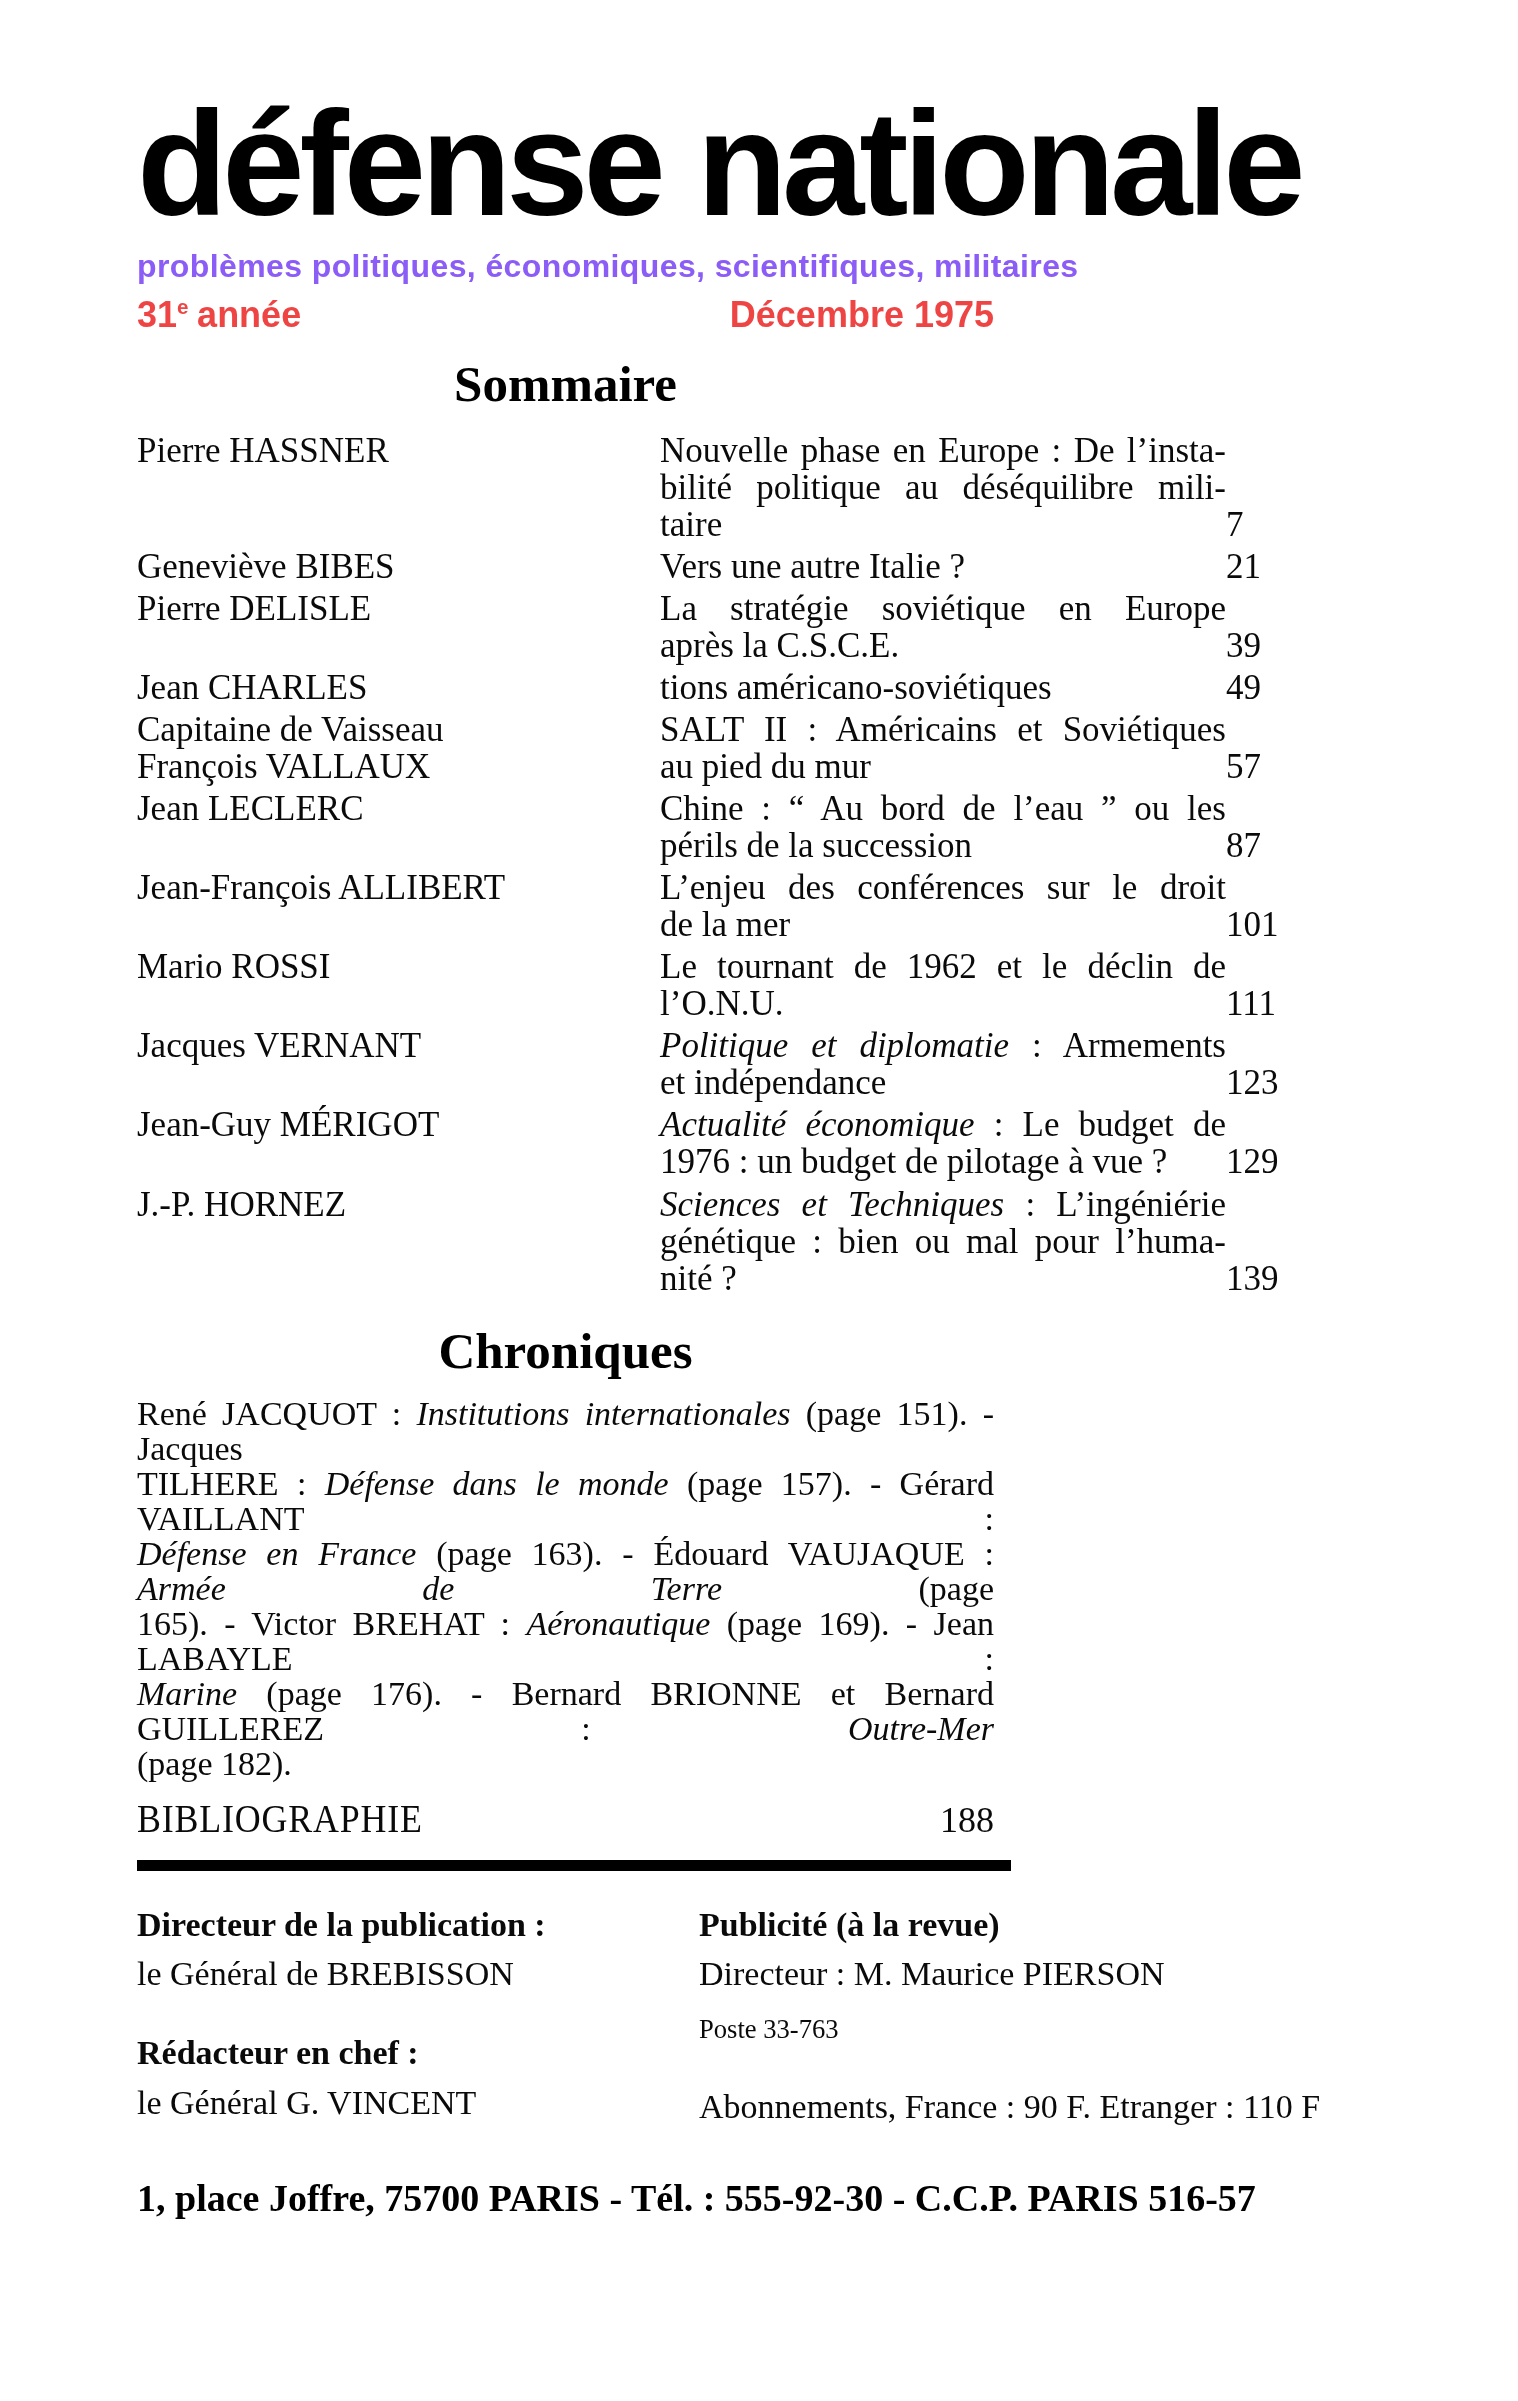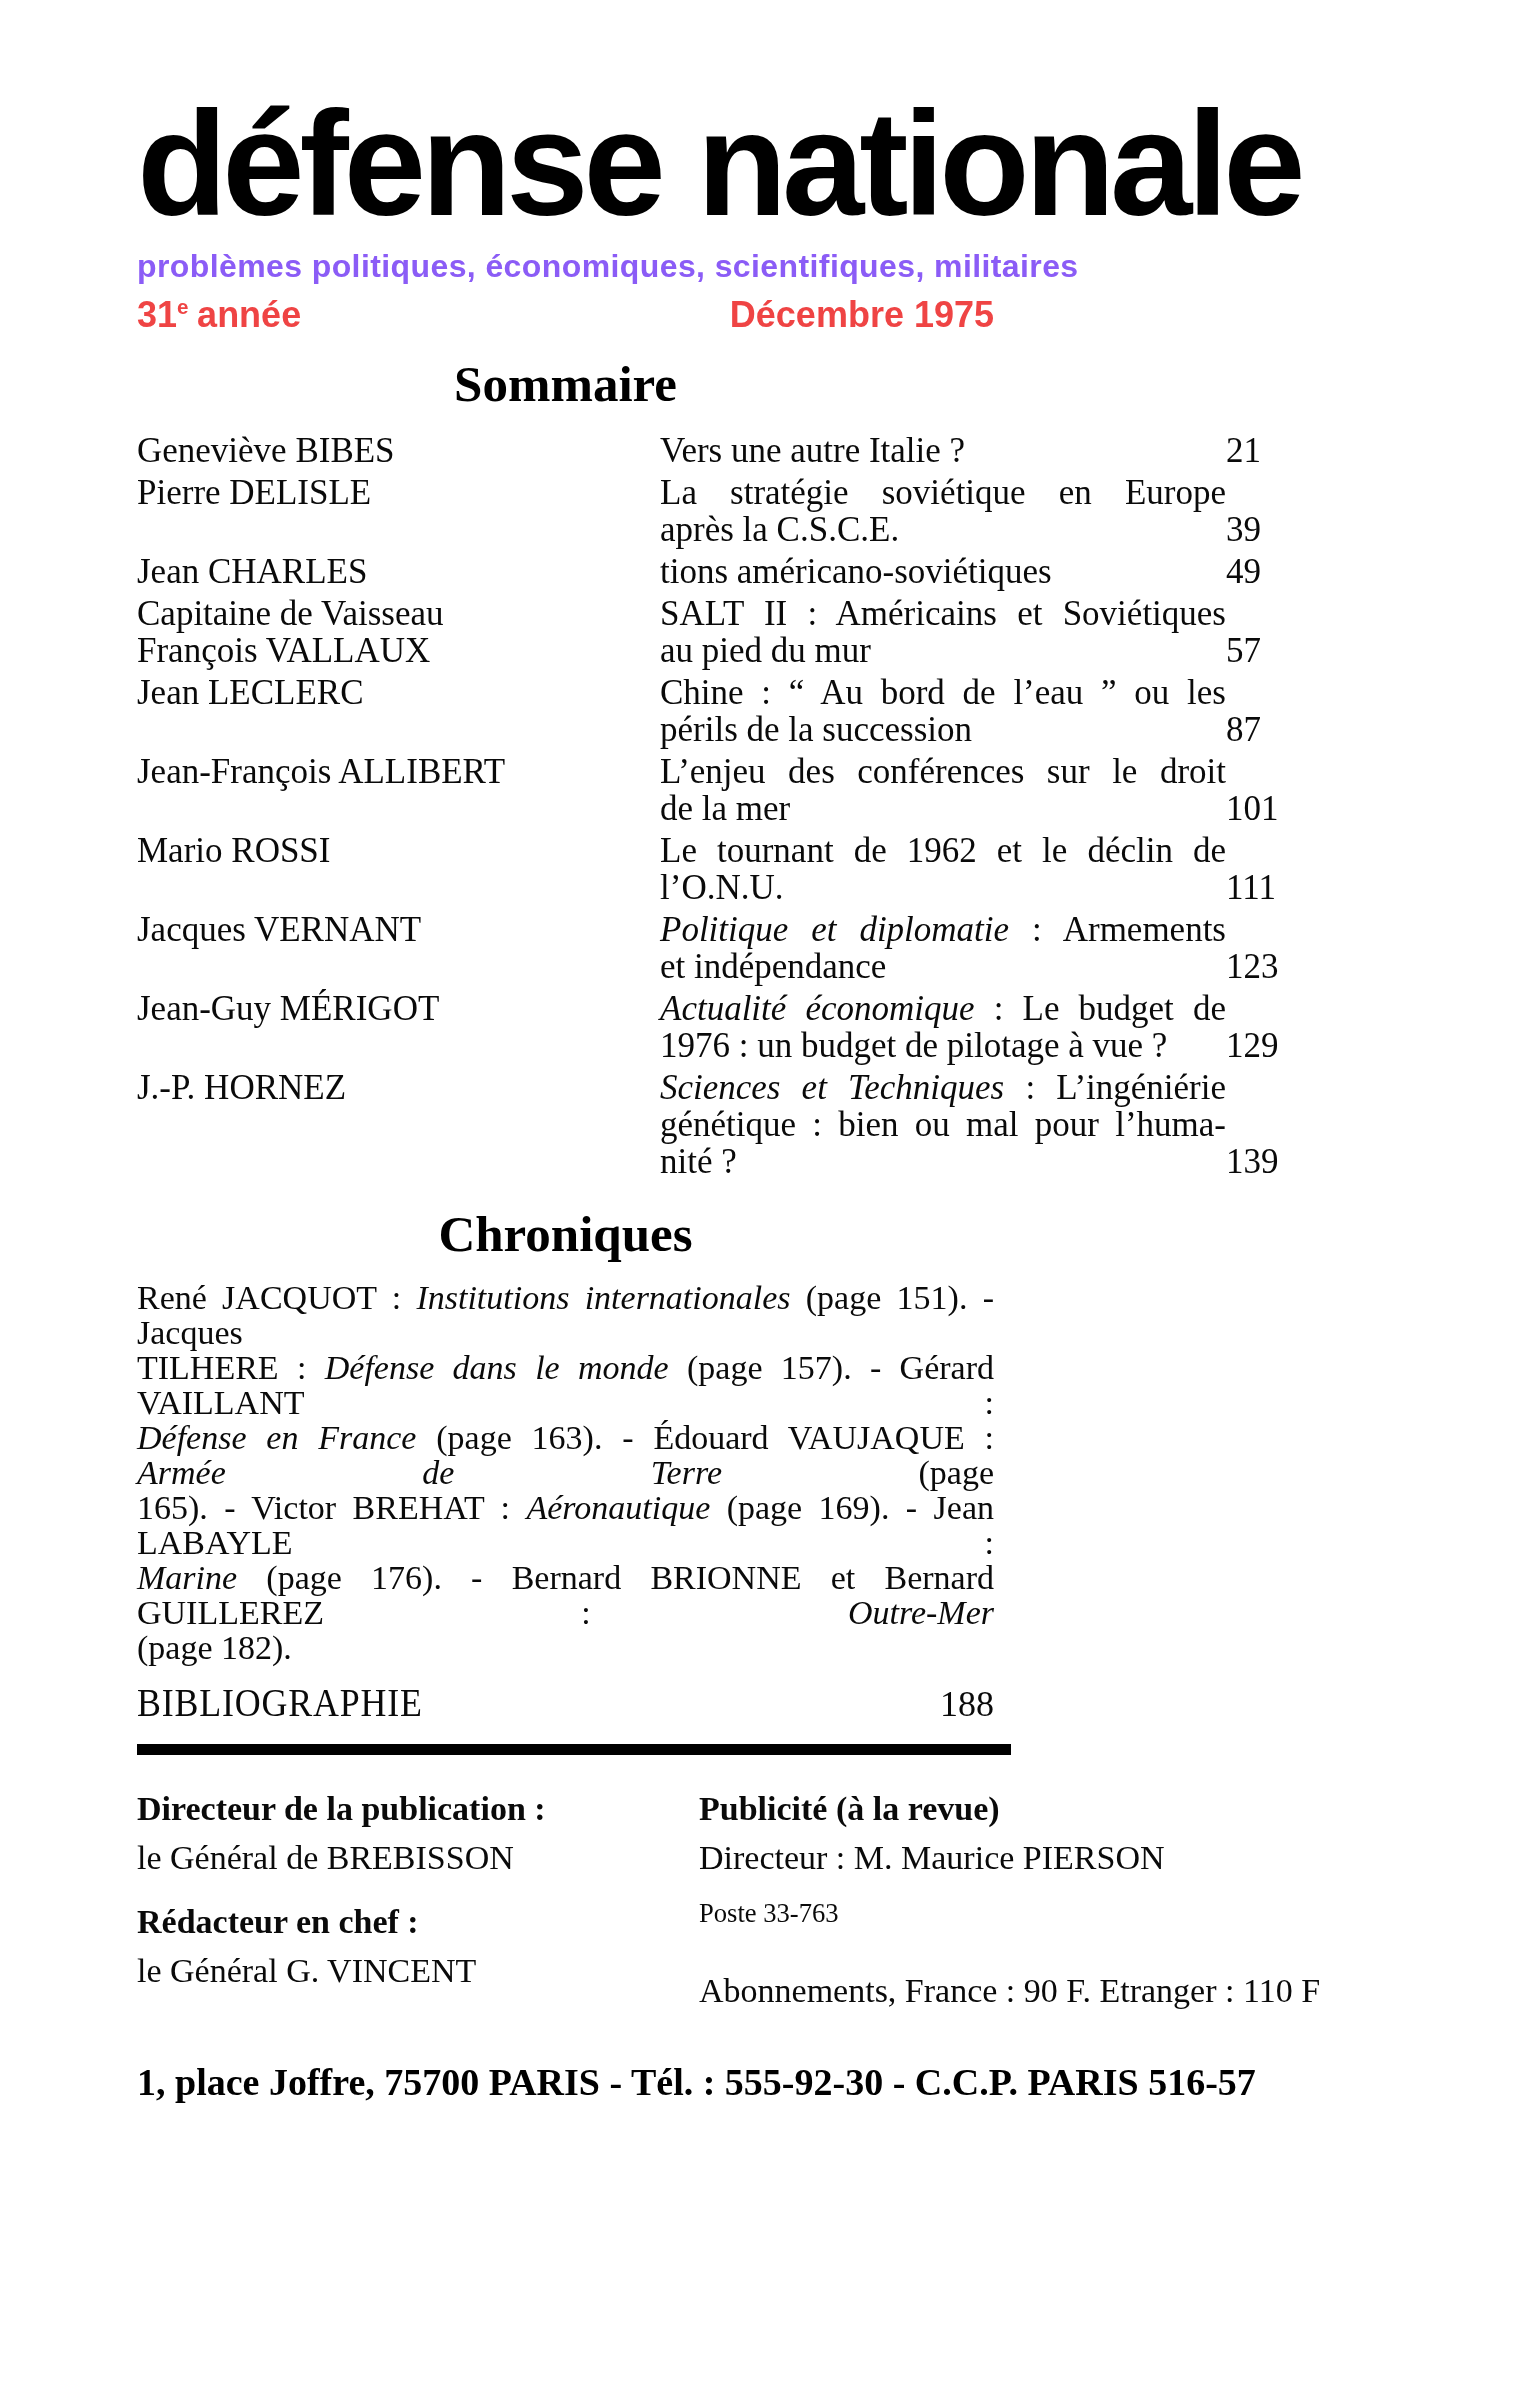--- a/index.html
+++ b/index.html
@@ -101,21 +101,21 @@
 
   
   .footer {
     margin-top: 34px;
     display: grid;
     grid-template-columns: 562px 1fr;
     font-size: 34px;
     line-height: 1.2;
   }
   .footer .bold { font-weight: 700; }
-  .footer .row-gap { margin-top: 23px; }
+  .footer .row-gap { margin-top: 38px; }
   .footer .small-gap { margin-top: 8.6px; }
   .footer .poste { font-size: 26.6px; margin-top: 19px; }
   .footer .subs { margin-top: 41px; white-space: nowrap; }
 
   .address-line {
     margin-top: 48px;
     font-weight: 700;
     font-size: 38px;
     text-align: justify;
     text-align-last: justify;
@@ -133,20 +133,31 @@
   <div class="masthead-subtitle">problèmes politiques, économiques, scientifiques, militaires</div>
 
   <div class="masthead-meta">
     <div><span>31</span><sup>e</sup><span class="annee-word">année</span></div>
     <div>Décembre 1975</div>
   </div>
 
   <div class="section-heading">Sommaire</div>
 
   <div class="toc">
+      <div class="toc-row">
+        <div class="toc-author">
+          <div>Pierre HASSNER</div>
+        </div>
+        <div class="toc-title">
+          <div class="t-line"><span>Nouvelle phase en Europe : De l’insta-</span></div>
+          <div class="t-line"><span>bilité politique au déséquilibre mili-</span></div>
+          <div class="t-line last"><span>taire</span></div>
+        </div>
+        <div class="toc-page">7</div>
+      </div>
       <div class="toc-row">
         <div class="toc-author">
           <div>Geneviève BIBES</div>
         </div>
         <div class="toc-title">
           <div class="t-line last"><span>Vers une autre Italie ?</span></div>
         </div>
         <div class="toc-page">21</div>
       </div>
       <div class="toc-row">

